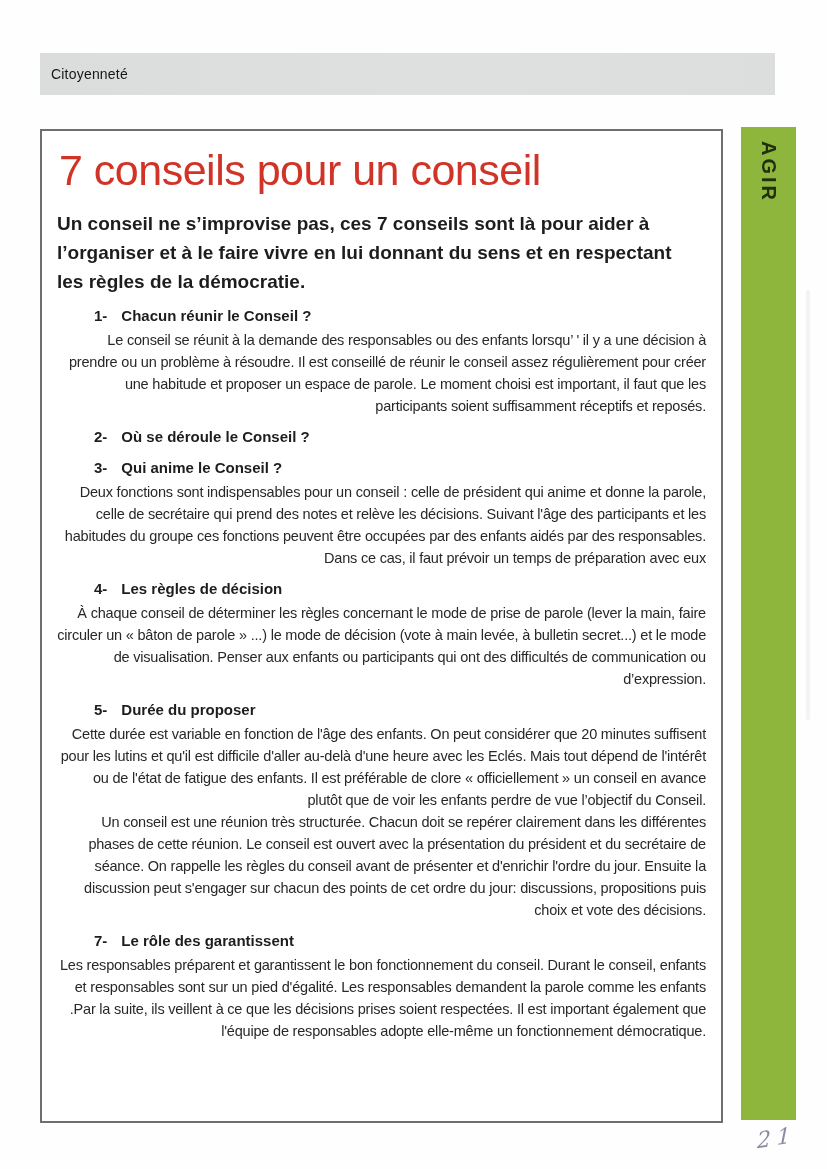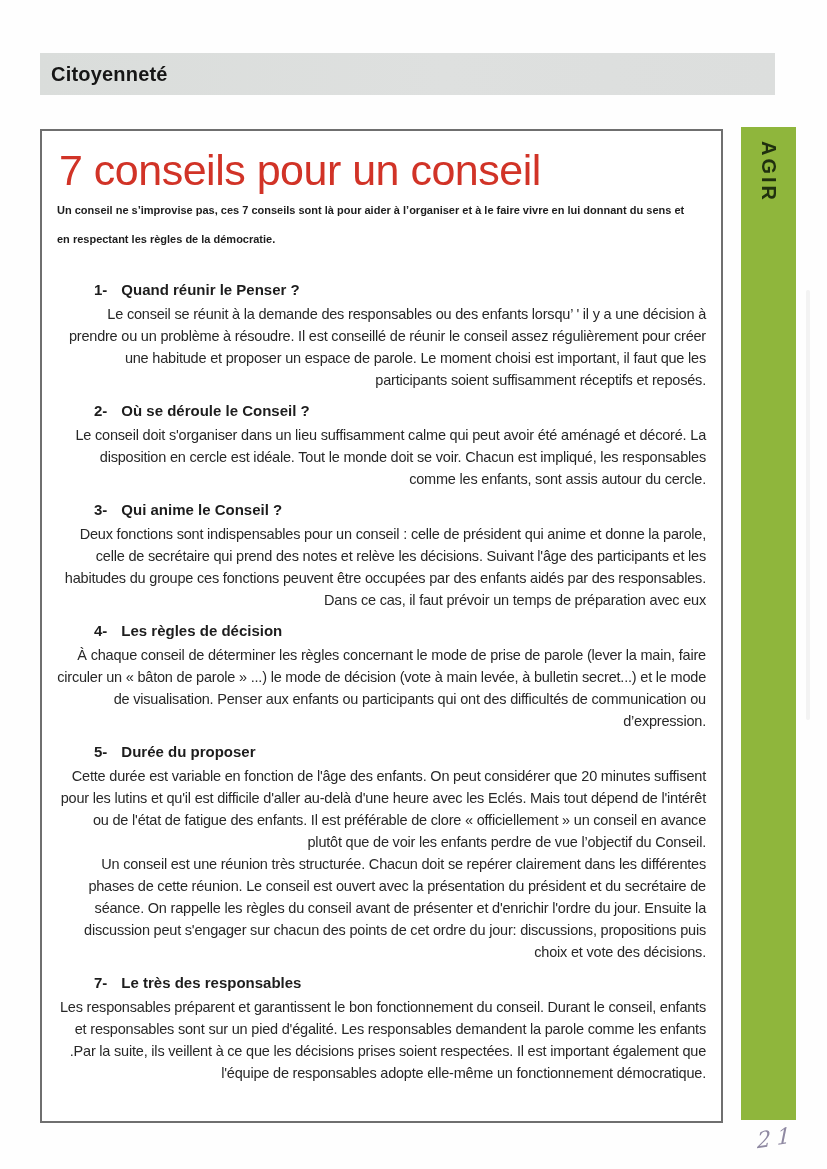--- a/index.html
+++ b/index.html
@@ -14,45 +14,45 @@
 
   
   .category-bar {
     position:absolute; left:40px; top:53px;
     width:735px; height:42px;
     background:linear-gradient(90deg,#dadddb 0%, #dee0df 55%, #dcdedd 100%);
     display:flex; align-items:center;
     padding-left:11px;
   }
   .category-bar .cat-label {
-    font-size:20px; font-weight:bold; color:#161616;
+    font-size:14px; font-weight:normal; color:#161616;
     letter-spacing:0.2px;
   }
 
   
   .content-box {
     position:absolute; left:40px; top:129px;
     width:683px; height:994px;
     border:2px solid #6f6f6f;
     background:#ffffff;
     padding:10px 13px 0 15px;
   }
 
   .doc-title {
     font-size:43px; font-weight:normal;
     color:#d13327;
-    margin:6px 0 2px 2px;
+    margin:6px 0 15px 2px;
     line-height:1.1;
     letter-spacing:-0.5px;
   }
 
   .intro {
-    font-size:11px; font-weight:bold; color:#1d1d1d;
+    font-size:19px; font-weight:bold; color:#1d1d1d;
     line-height:29px;
-    margin-bottom:24px;
+    margin-bottom:8px;
     padding-right:8px;
   }
 
   .section h3 {
     margin:8px 0 2px 0;
     padding-left:37px;
     font-size:15px; font-weight:bold; color:#1d1d1d;
     line-height:23px;
   }
   .section h3 .num { margin-right:14px; }
@@ -103,44 +103,43 @@
 
 <div class="category-bar">
   <span class="cat-label">Citoyenneté</span>
 </div>
 
 <div class="content-box">
   <h1 class="doc-title">7 conseils pour un conseil</h1>
   <p class="intro">Un conseil ne s’improvise pas, ces 7 conseils sont là pour aider à l’organiser et à le faire vivre en lui donnant du sens et en respectant les règles de la démocratie.</p>
   <div id="sections">
       <div class="section">
-        <h3><span class="num">1-</span><span>Quand réunir le Penser ?</span></h3>
+        <h3><span class="num">1-</span><span>Chacun réunir le Conseil ?</span></h3>
         <p>Le conseil se réunit à la demande des responsables ou des enfants lorsqu’ ' il y a une décision à prendre ou un problème à résoudre. Il est conseillé de réunir le conseil assez régulièrement pour créer une habitude et proposer un espace de parole. Le moment choisi est important, il faut que les participants soient suffisamment réceptifs et reposés.</p>
       </div>
       <div class="section">
         <h3><span class="num">2-</span><span>Où se déroule le Conseil ?</span></h3>
-        <p>Le conseil doit s'organiser dans un lieu suffisamment calme qui peut avoir été aménagé et décoré. La disposition en cercle est idéale. Tout le monde doit se voir. Chacun est impliqué, les responsables comme les enfants, sont assis autour du cercle.</p>
       </div>
       <div class="section">
         <h3><span class="num">3-</span><span>Qui anime le Conseil ?</span></h3>
         <p>Deux fonctions sont indispensables pour un conseil : celle de président qui anime et donne la parole, celle de secrétaire qui prend des notes et relève les décisions. Suivant l'âge des participants et les habitudes du groupe ces fonctions peuvent être occupées par des enfants aidés par des responsables. Dans ce cas, il faut prévoir un temps de préparation avec eux</p>
       </div>
       <div class="section">
         <h3><span class="num">4-</span><span>Les règles de décision</span></h3>
         <p>À chaque conseil de déterminer les règles concernant le mode de prise de parole (lever la main, faire circuler un « bâton de parole » ...) le mode de décision (vote à main levée, à bulletin secret...) et le mode de visualisation. Penser aux enfants ou participants qui ont des difficultés de communication ou d’expression.</p>
       </div>
       <div class="section">
         <h3><span class="num">5-</span><span>Durée du proposer</span></h3>
         <p>Cette durée est variable en fonction de l'âge des enfants. On peut considérer que 20 minutes suffisent pour les lutins et qu'il est difficile d'aller au-delà d'une heure avec les Eclés. Mais tout dépend de l'intérêt ou de l'état de fatigue des enfants. Il est préférable de clore « officiellement » un conseil en avance plutôt que de voir les enfants perdre de vue l’objectif du Conseil.</p>
       </div>
       <div class="section">
         <p>Un conseil est une réunion très structurée. Chacun doit se repérer clairement dans les différentes phases de cette réunion. Le conseil est ouvert avec la présentation du président et du secrétaire de séance. On rappelle les règles du conseil avant de présenter et d'enrichir l'ordre du jour. Ensuite la discussion peut s'engager sur chacun des points de cet ordre du jour: discussions, propositions puis choix et vote des décisions.</p>
       </div>
       <div class="section">
-        <h3><span class="num">7-</span><span>Le très des responsables</span></h3>
+        <h3><span class="num">7-</span><span>Le rôle des garantissent</span></h3>
         <p>Les responsables préparent et garantissent le bon fonctionnement du conseil. Durant le conseil, enfants et responsables sont sur un pied d'égalité. Les responsables demandent la parole comme les enfants .Par la suite, ils veillent à ce que les décisions prises soient respectées. Il est important également que l'équipe de responsables adopte elle-même un fonctionnement démocratique.</p>
       </div>
     </div>
 </div>
 
 <div class="side-tab">
   <span class="tab-label">AGIR</span>
 </div>
 
 <div class="scan-streak"></div>

